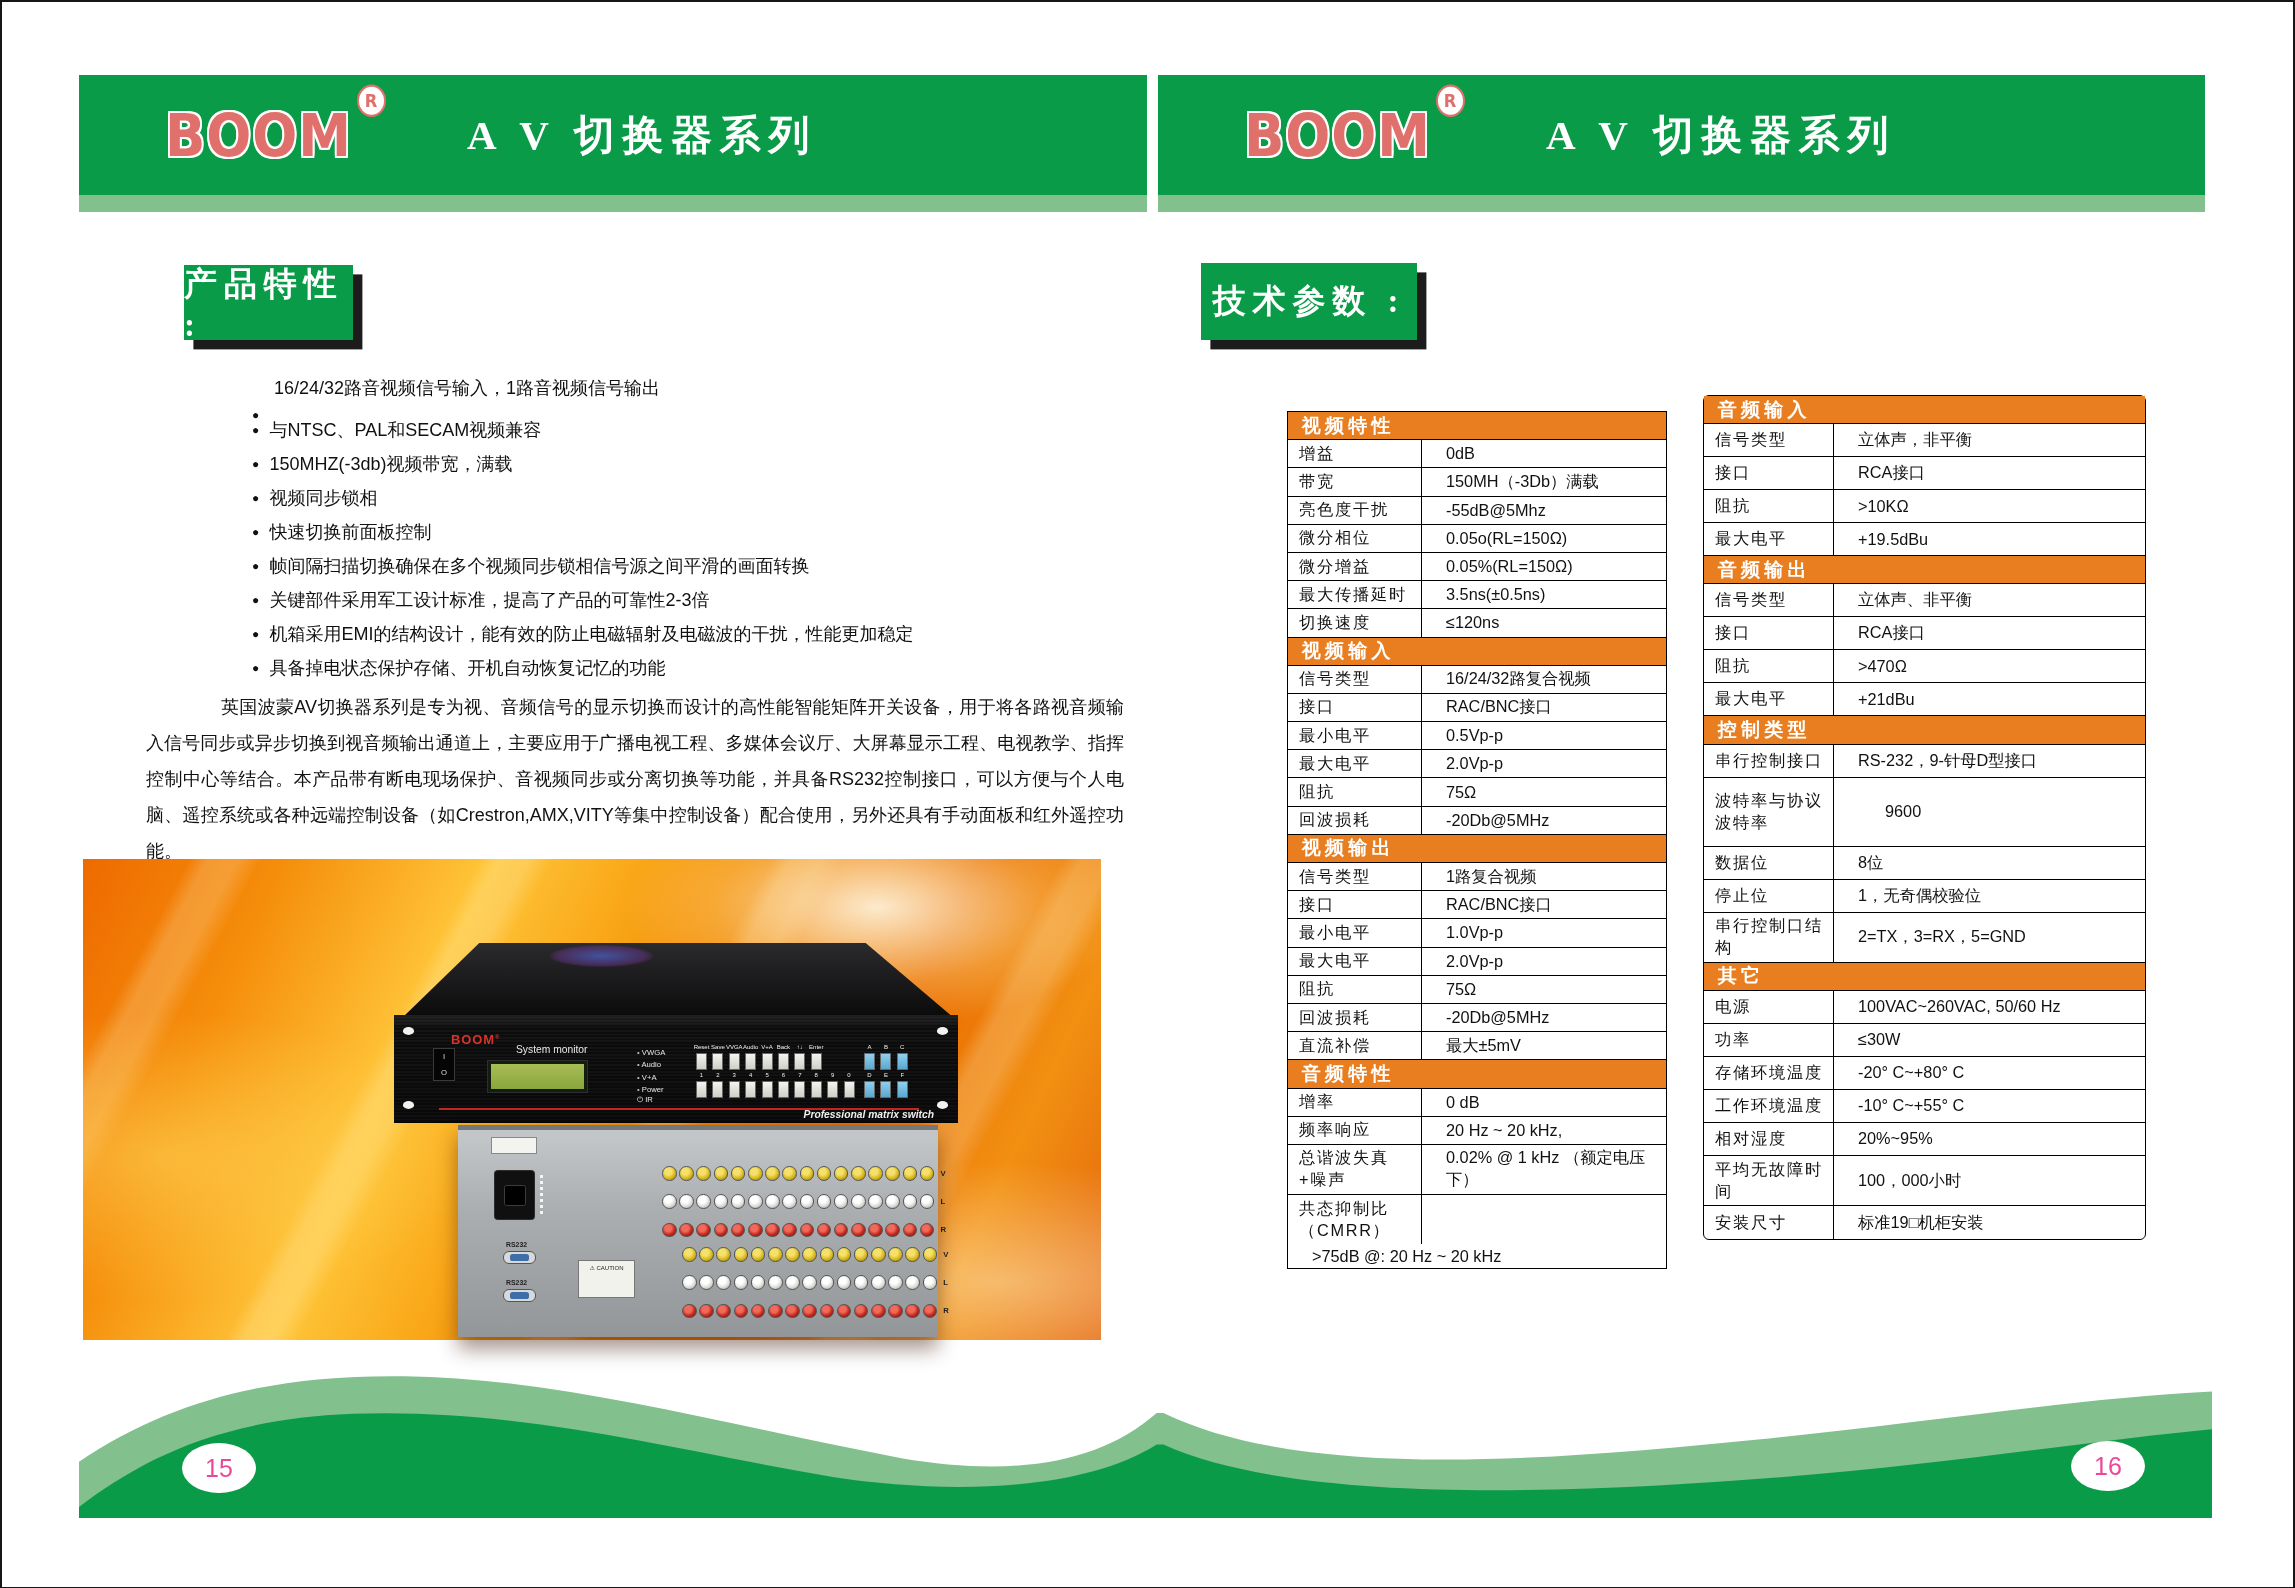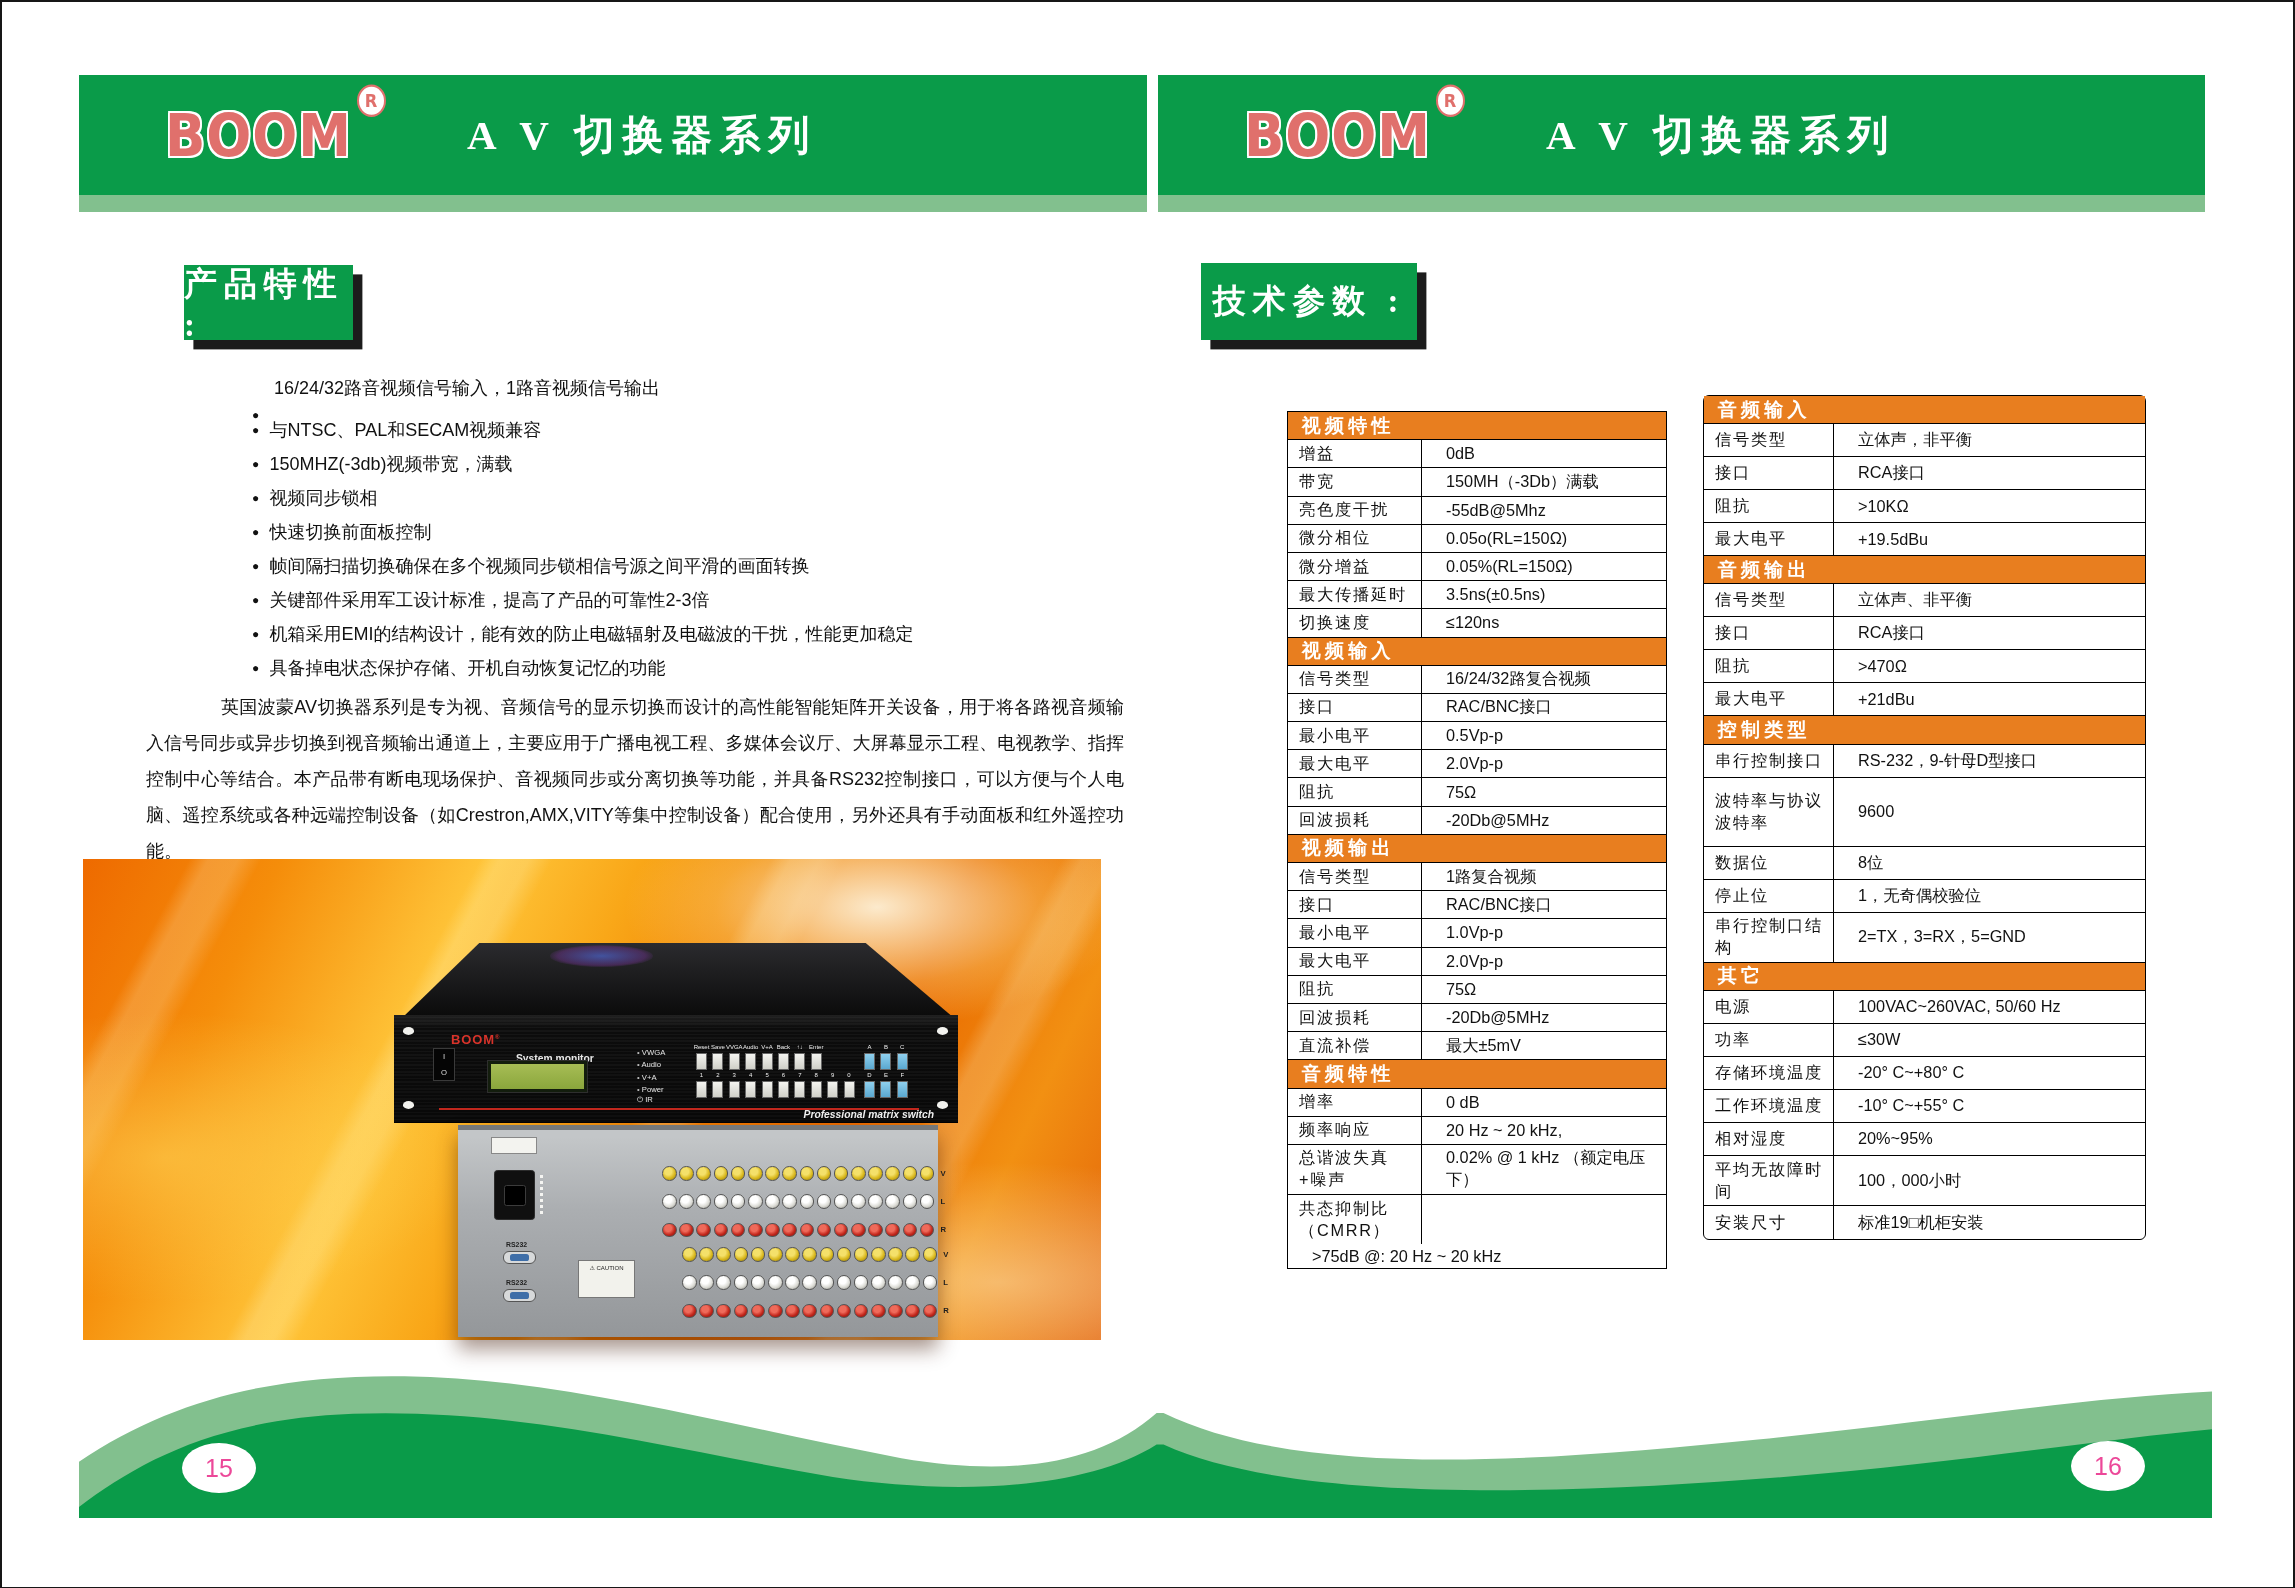--- a/index.html
+++ b/index.html
@@ -54,21 +54,21 @@
             linear-gradient(180deg, rgba(70,70,70,.35), rgba(0,0,0,0) 12%, rgba(0,0,0,.25) 90%),
             repeating-linear-gradient(0deg,#0c0c0c 0 1.7px,#151515 1.7px 3.4px);
           border-bottom:1.7px solid #000; }
   .screw { position:absolute; width:11px; height:7.7px; border-radius:50%; background:#f2f2ee; }
   .pswitch { position:absolute; left:39px; top:33px; width:22px; height:33px; background:#050505;
              border:1.7px solid #3a3a3a; display:flex; flex-direction:column; align-items:center;
              justify-content:space-around; color:#ddd; font-size:7.7px; }
   .boom-sm { position:absolute; left:57px; top:17px; color:#d8332a; font-weight:900; font-size:13px;
              letter-spacing:0.9px; }
   .boom-sm sup { font-size:6px; }
-  .sysmon { position:absolute; left:122px; top:29px; color:#e8e8e8; font-size:10.3px; font-weight:bold;margin-top:9px; }
+  .sysmon { position:absolute; left:122px; top:29px; color:#e8e8e8; font-size:10.3px; font-weight:normal; }
   .lcd { position:absolute; left:93px; top:45px; width:101px; height:33px; background:#131d0d;
          border:1.7px solid #2e2e2e; padding:3.4px; }
   .lcd-in { width:100%; height:100%; background:linear-gradient(180deg,#a7bd55,#8aa63c); }
   #indicators { position:absolute; left:243px; top:33px; color:#e6e6e6; font-size:7.7px; }
   .ind { margin-bottom:3.4px; }
   .ind::before { content:"• "; color:#bbb; }
   .ir { position:absolute; left:243px; top:80px; color:#e6e6e6; font-size:7.7px; }
   .btn-row { position:absolute; display:flex; gap:3.4px; }
   .bcol { display:flex; flex-direction:column; align-items:center; width:13px; }
   .blab { color:#eee; font-size:6px; height:7.7px; line-height:7.7px; white-space:nowrap; }
@@ -589,21 +589,21 @@
       </div>
       <div class="srow">
         <div class="c l">最大电平</div>
         <div class="c v">+21dBu</div>
       </div>
       <div class="sec-h">控制类型</div>
       <div class="srow">
         <div class="c l">串行控制接口</div>
         <div class="c v">RS-232，9-针母D型接口</div>
       </div>
-      <div class="srow" style="min-height: 69px;">
+      <div class="srow" style="min-height: 69px; gap: 27px;">
         <div class="c l">波特率与协议
 波特率</div>
         <div class="c v">9600</div>
       </div>
       <div class="srow">
         <div class="c l">数据位</div>
         <div class="c v">8位</div>
       </div>
       <div class="srow">
         <div class="c l">停止位</div>

